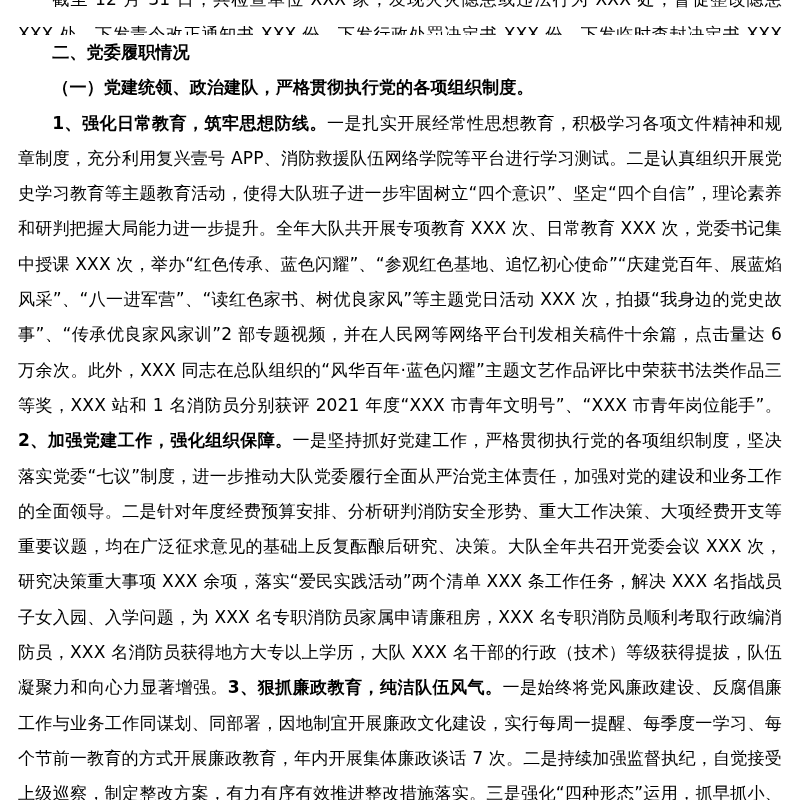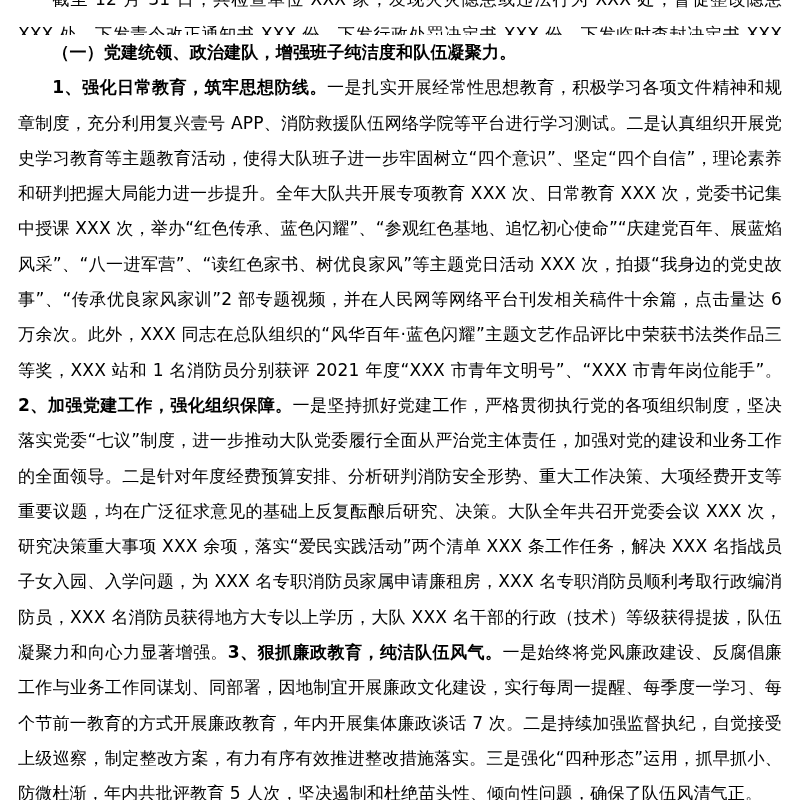--- a/index.html
+++ b/index.html
@@ -55,16 +55,17 @@
   }
 </style>
 </head>
 <body>
 
 <div class="page">
   <div class="doc-body" id="doc-body">
       <div class="clip-top">
         <p class="inner indent"><span>截至 12 月 31 日，共检查单位 XXX 家，发现火灾隐患或违法行为 XXX 处，督促整改隐患 XXX 处，下发责令改正通知书 XXX 份，下发行政处罚决定书 XXX 份，下发临时查封决定书 XXX 份，责令“三停”XXX 家，罚款 XXX 万余元。</span></p>
       </div>
-      <p class="heading"><span class="runon-bold">（一）党建统领、政治建队，增强班子纯洁度和队伍凝聚力。</span></p>
+      <p class="heading"><span class="runon-bold">二、党委履职情况</span></p>
+      <p class="heading"><span class="runon-bold">（一）党建统领、政治建队，严格贯彻执行党的各项组织制度。</span></p>
       <p class="indent"><span class="runon-bold">1、强化日常教育，筑牢思想防线。</span><span>一是扎实开展经常性思想教育，积极学习各项文件精神和规章制度，充分利用复兴壹号 APP、消防救援队伍网络学院等平台进行学习测试。二是认真组织开展党史学习教育等主题教育活动，使得大队班子进一步牢固树立“四个意识”、坚定“四个自信”，理论素养和研判把握大局能力进一步提升。全年大队共开展专项教育 XXX 次、日常教育 XXX 次，党委书记集中授课 XXX 次，举办“红色传承、蓝色闪耀”、“参观红色基地、追忆初心使命”“庆建党百年、展蓝焰风采”、“八一进军营”、“读红色家书、树优良家风”等主题党日活动 XXX 次，拍摄“我身边的党史故事”、“传承优良家风家训”2 部专题视频，并在人民网等网络平台刊发相关稿件十余篇，点击量达 6 万余次。此外，XXX 同志在总队组织的“风华百年·蓝色闪耀”主题文艺作品评比中荣获书法类作品三等奖，XXX 站和 1 名消防员分别获评 2021 年度“XXX 市青年文明号”、“XXX 市青年岗位能手”。</span><span class="runon-bold">2、加强党建工作，强化组织保障。</span><span>一是坚持抓好党建工作，严格贯彻执行党的各项组织制度，坚决落实党委“七议”制度，进一步推动大队党委履行全面从严治党主体责任，加强对党的建设和业务工作的全面领导。二是针对年度经费预算安排、分析研判消防安全形势、重大工作决策、大项经费开支等重要议题，均在广泛征求意见的基础上反复酝酿后研究、决策。大队全年共召开党委会议 XXX 次，研究决策重大事项 XXX 余项，落实“爱民实践活动”两个清单 XXX 条工作任务，解决 XXX 名指战员子女入园、入学问题，为 XXX 名专职消防员家属申请廉租房，XXX 名专职消防员顺利考取行政编消防员，XXX 名消防员获得地方大专以上学历，大队 XXX 名干部的行政（技术）等级获得提拔，队伍凝聚力和向心力显著增强。</span><span class="runon-bold">3、狠抓廉政教育，纯洁队伍风气。</span><span>一是始终将党风廉政建设、反腐倡廉工作与业务工作同谋划、同部署，因地制宜开展廉政文化建设，实行每周一提醒、每季度一学习、每个节前一教育的方式开展廉政教育，年内开展集体廉政谈话 7 次。二是持续加强监督执纪，自觉接受上级巡察，制定整改方案，有力有序有效推进整改措施落实。三是强化“四种形态”运用，抓早抓小、防微杜渐，年内共批评教育 5 人次，坚决遏制和杜绝苗头性、倾向性问题，确保了队伍风清气正。</span></p>
     </div>
 </div>
 
 </body></html>

